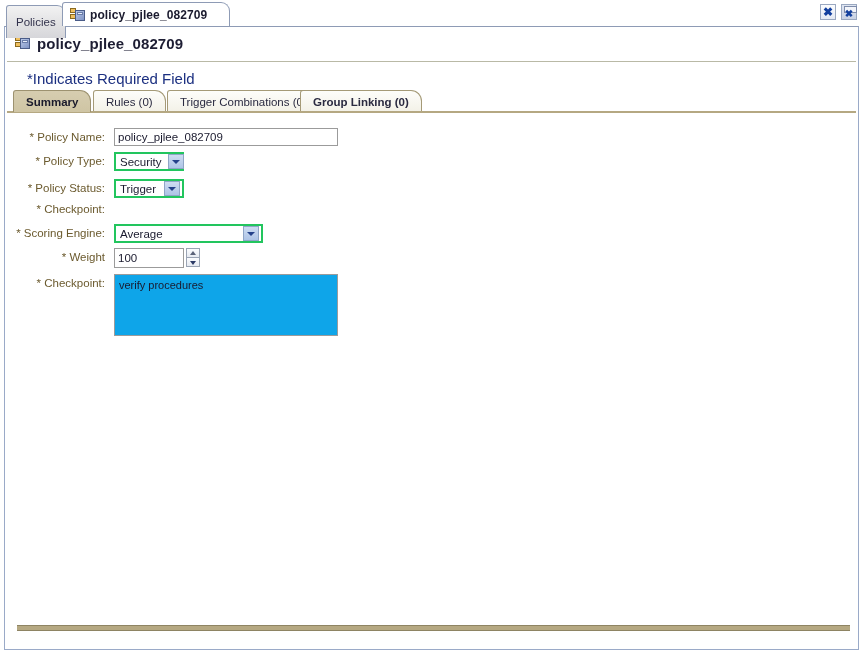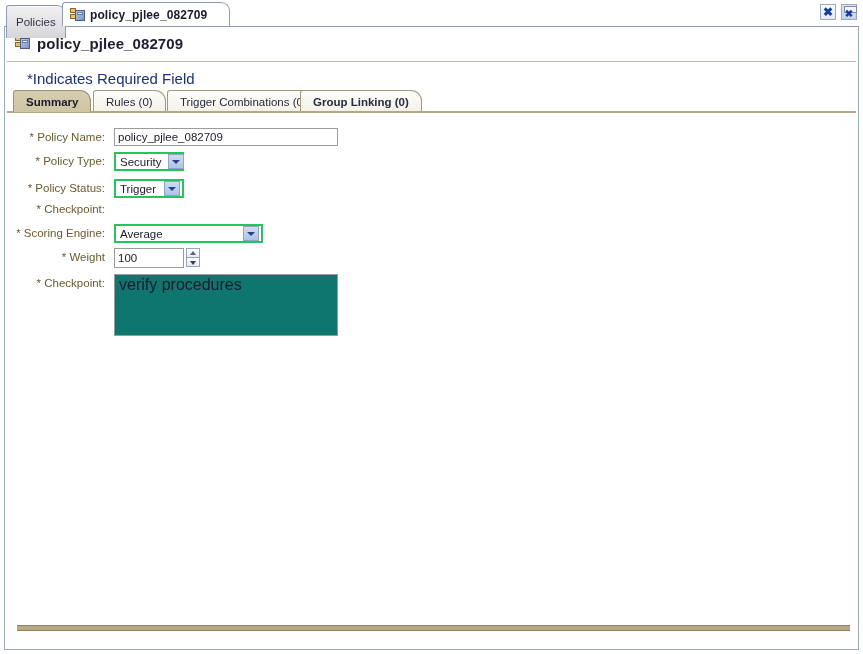--- a/index.html
+++ b/index.html
@@ -351,23 +351,23 @@
     width: 0; height: 0;
     border-left: 3px solid transparent;
     border-right: 3px solid transparent;
   }
   .spinbtn.up::after { top: 2px; border-bottom: 4px solid #5a6278; }
   .spinbtn.down::after { top: 3px; border-top: 4px solid #2b3a66; }
 
   .ta {
     box-sizing: border-box;
     border: 1px solid #9b9b9b;
-    background: #0f766e;
+    background: #0ea5e9;
     font-family: "Liberation Sans", sans-serif;
-    font-size: 16px;
+    font-size: 11px;
     color: #1a1a2e;
     padding: 3px 4px;
     resize: none;
     outline: none;
     line-height: 14px;
   }
 
   
   #bottom-divider {
     position: absolute;

